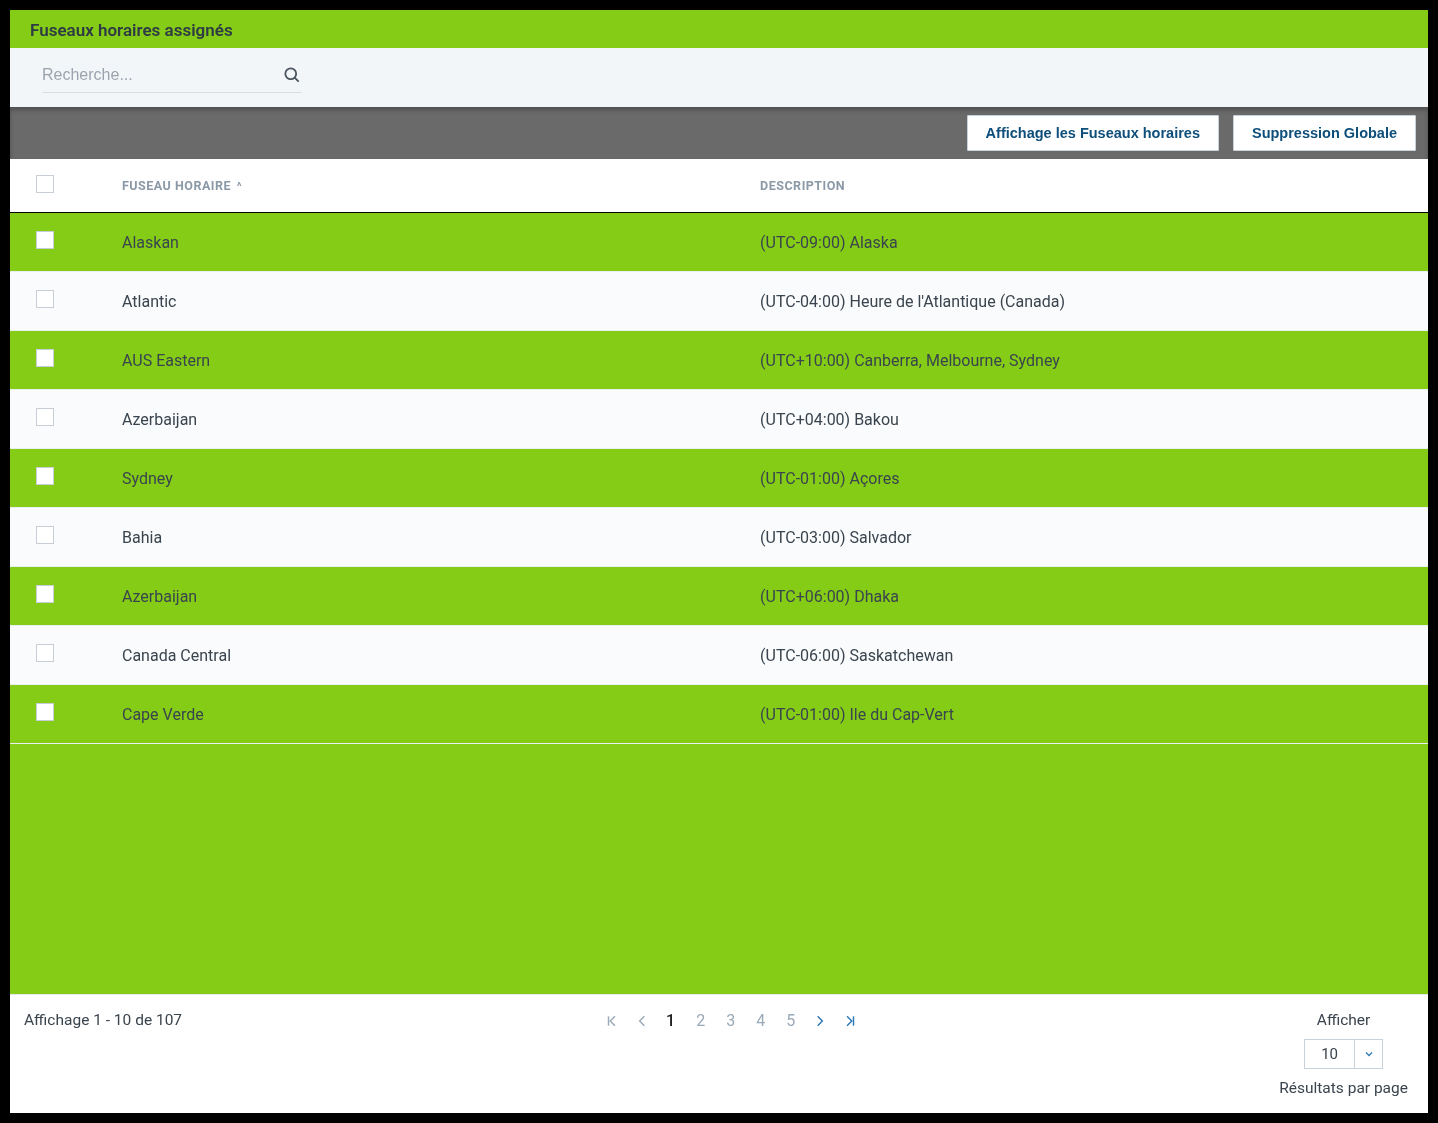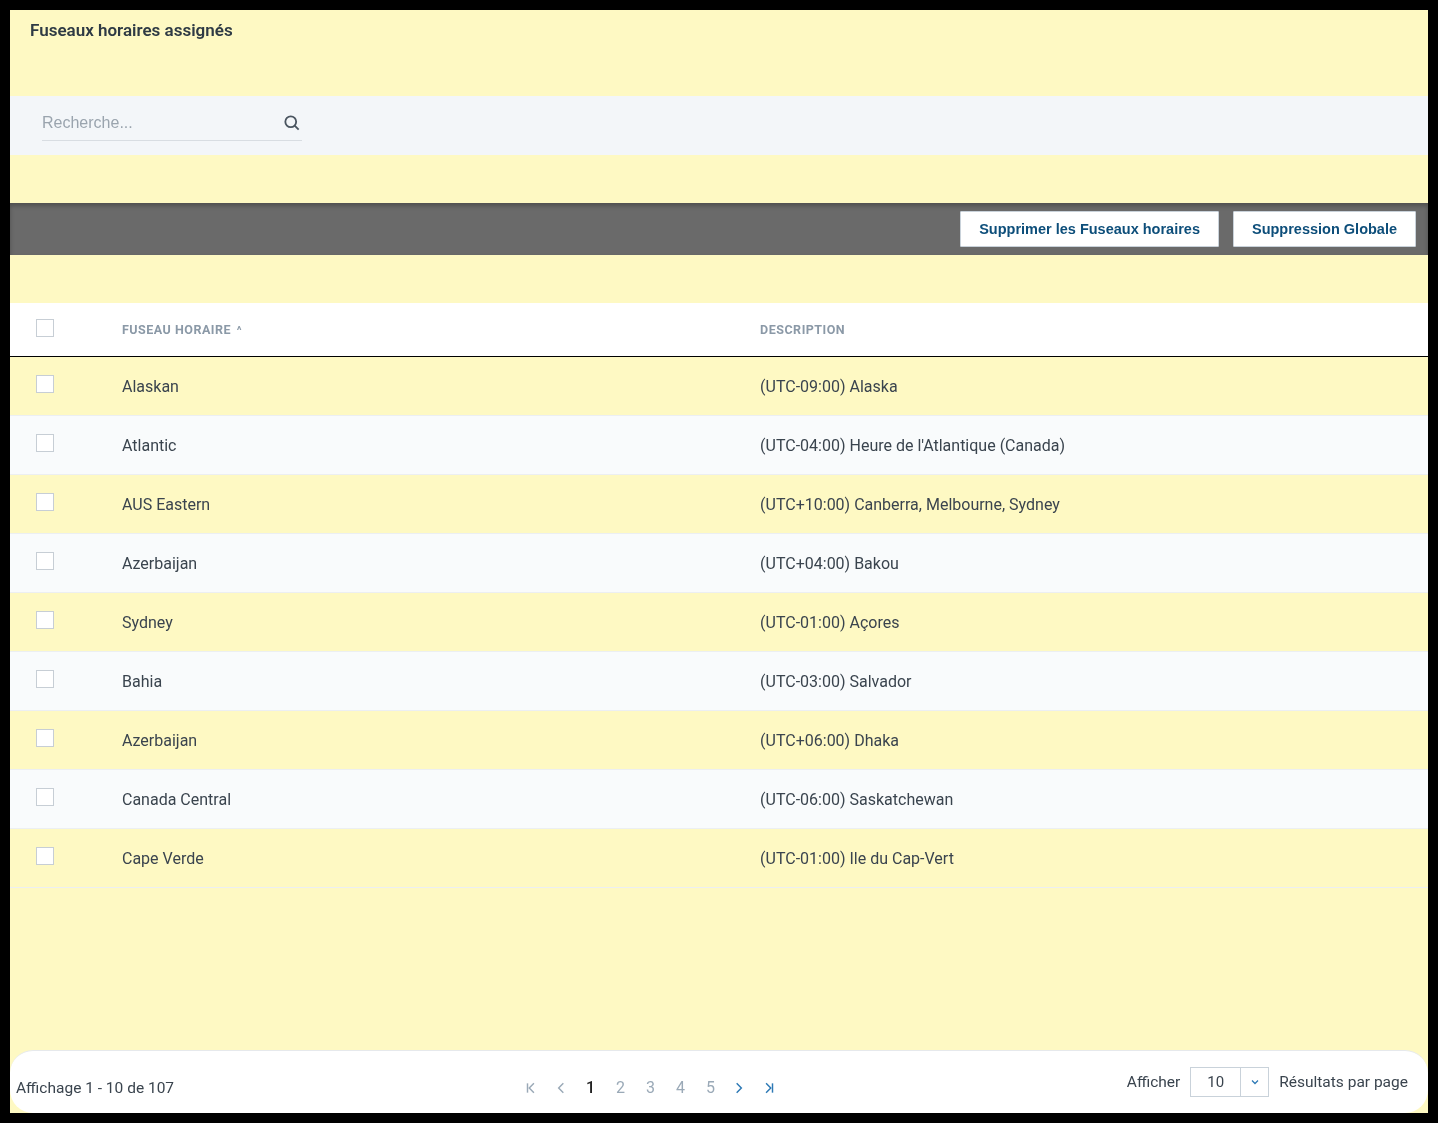--- a/index.html
+++ b/index.html
@@ -4,27 +4,26 @@
 <style>
   * { box-sizing: border-box; margin: 0; padding: 0; }
   html, body { width: 100%; height: 100%; }
   body {
     font-family: -apple-system, BlinkMacSystemFont, "Segoe UI", Roboto, "Helvetica Neue", Arial, sans-serif;
     background: #000;
     padding: 10px;
     color: #333;
   }
   .window {
-    background: #fef9c3;
+    background: #84cc16;
     width: 100%;
     height: calc(100% - 0px);
     display: flex;
     flex-direction: column;
     overflow: hidden;
-    gap: 48px;
   }
   .title-bar {
     padding: 10px 20px 8px 20px;
     font-size: 17px;
     font-weight: 600;
     color: #2e3a44;
   }
   .search-bar {
     background: #f3f6f9;
     padding: 14px 20px 14px 32px;
@@ -106,27 +105,26 @@
     height: 18px;
     border: 1.5px solid #c7ced5;
     display: inline-block;
     background: #fff;
   }
   .check-cell { text-align: left; padding-left: 26px; }
   .sort-caret { font-size: 11px; margin-left: 2px; vertical-align: middle;}
   .footer {
     border-top: 1px solid #e6e9ec;
     background: #fff;
-    padding: 16px 10px 16px 2px;
-    display: flex;
-    align-items: flex-end;
+    padding: 16px 10px 16px 10px;
+    display: flex;
+    align-items: flex-start;
     justify-content: space-between;
     font-size: 15.5px;
     color: #3a444e;
-    border-radius: 23px;
   }
   .footer-left { padding-left: 4px; }
   .paginator {
     display: flex;
     align-items: center;
     gap: 16px;
   }
   .pg-btn {
     color: #9aa9b7;
     cursor: pointer;
@@ -142,20 +140,21 @@
     font-size: 16px;
     min-width: 12px;
     text-align: center;
   }
   .pg-num.current { color: #222; font-weight: 500; }
   .footer-right {
     display: flex;
     align-items: center;
     gap: 10px;
     padding-right: 10px;
+    flex-direction: column;
   }
   .select-wrap {
     display: flex;
     align-items: stretch;
     border: 1px solid #c9d2da;
     height: 30px;
   }
   .select-val {
     padding: 0 16px;
     display: flex;
@@ -185,21 +184,21 @@
       <span class="search-icon">
         <svg width="20" height="20" viewBox="0 0 24 24" fill="none" stroke="currentColor" stroke-width="2.2">
           <circle cx="10.5" cy="10.5" r="6.5"></circle>
           <line x1="20" y1="20" x2="15.2" y2="15.2"></line>
         </svg>
       </span>
     </div>
   </div>
 
   <div class="toolbar">
-    <button>Supprimer les Fuseaux horaires</button>
+    <button>Affichage les Fuseaux horaires</button>
     <button>Suppression Globale</button>
   </div>
 
   <div class="table-wrap">
     <table>
       <thead>
         <tr>
           <th class="col-check check-cell">
             <span class="checkbox"></span>
           </th>

